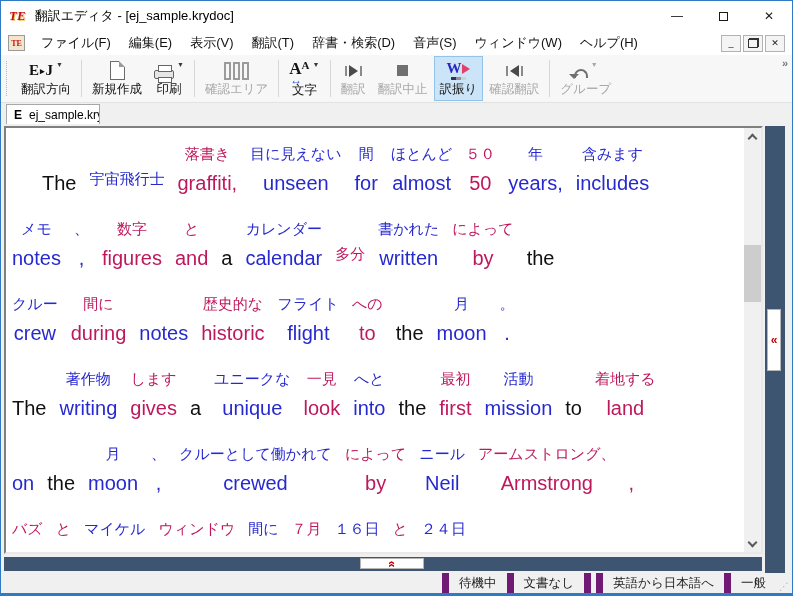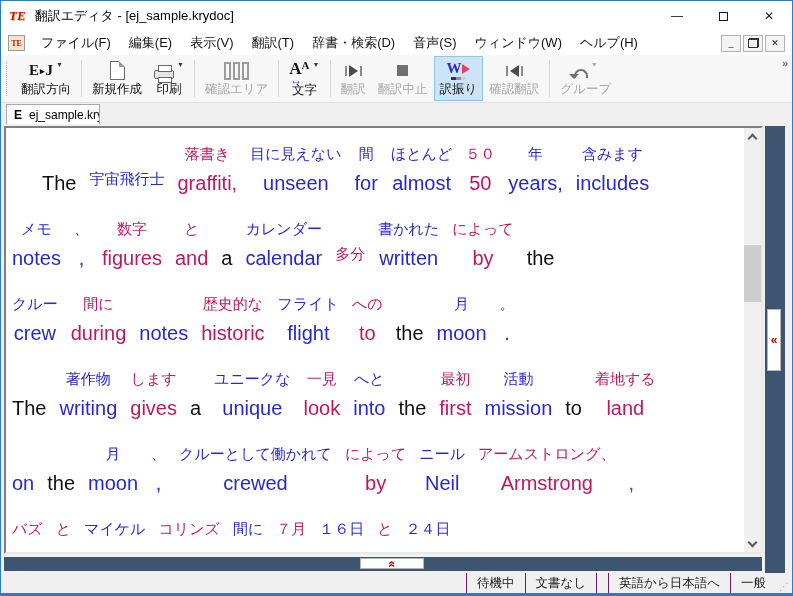--- a/index.html
+++ b/index.html
@@ -118,21 +118,21 @@
             border:1px solid #b5b5b5; display:flex; align-items:center; justify-content:center; }
   .bs-chev { color:#c00000; font-weight:bold; font-size:12px; line-height:1; transform:rotate(90deg); }
   .right-splitter { width:20px; background:#3e5571; margin-left:2px; position:relative; flex:0 0 auto; }
   .rs-btn { position:absolute; top:41%; left:2px; width:14px; height:62px; background:#fff;
             border:1px solid #b5b5b5; display:flex; align-items:center; justify-content:center; }
   .rs-chev { color:#c00000; font-weight:bold; font-size:12px; line-height:1; }
 
   
   .statusbar { height:20px; background:#f0f0f0; display:flex; justify-content:flex-end; align-items:stretch;
                font-size:12.5px; color:#1c1c1c; flex:0 0 auto; }
-  .sb-cell { display:flex; align-items:center; padding:0 10px; border-left:1px solid #701a75; white-space:nowrap;font-family:Liberation Mono, monospace; }
+  .sb-cell { display:flex; align-items:center; padding:0 10px; border-left:7px solid #701a75; white-space:nowrap;font-family:Liberation Mono, monospace; }
   .sb-cell.empty { width:12px; padding:0; }
   .sb-grip { width:16px; display:flex; align-items:flex-end; justify-content:flex-end; color:#b5b5b5;
              font-size:10px; padding:0 3px 1px 0; }
 </style>
 </head>
 <body>
 
 <div class="window">
 
   <div class="titlebar">
@@ -495,21 +495,21 @@
               </span>
               <span class="pair">
                 <span class="jp c-purple">と</span>
                 <span class="en c-purple"></span>
               </span>
               <span class="pair">
                 <span class="jp c-blue">マイケル</span>
                 <span class="en c-blue"></span>
               </span>
               <span class="pair">
-                <span class="jp c-purple">コリンズ</span>
+                <span class="jp c-purple">ウィンドウ</span>
                 <span class="en c-purple"></span>
               </span>
               <span class="pair">
                 <span class="jp c-blue">間に</span>
                 <span class="en c-blue"></span>
               </span>
               <span class="pair">
                 <span class="jp c-purple">７月</span>
                 <span class="en c-purple"></span>
               </span>

